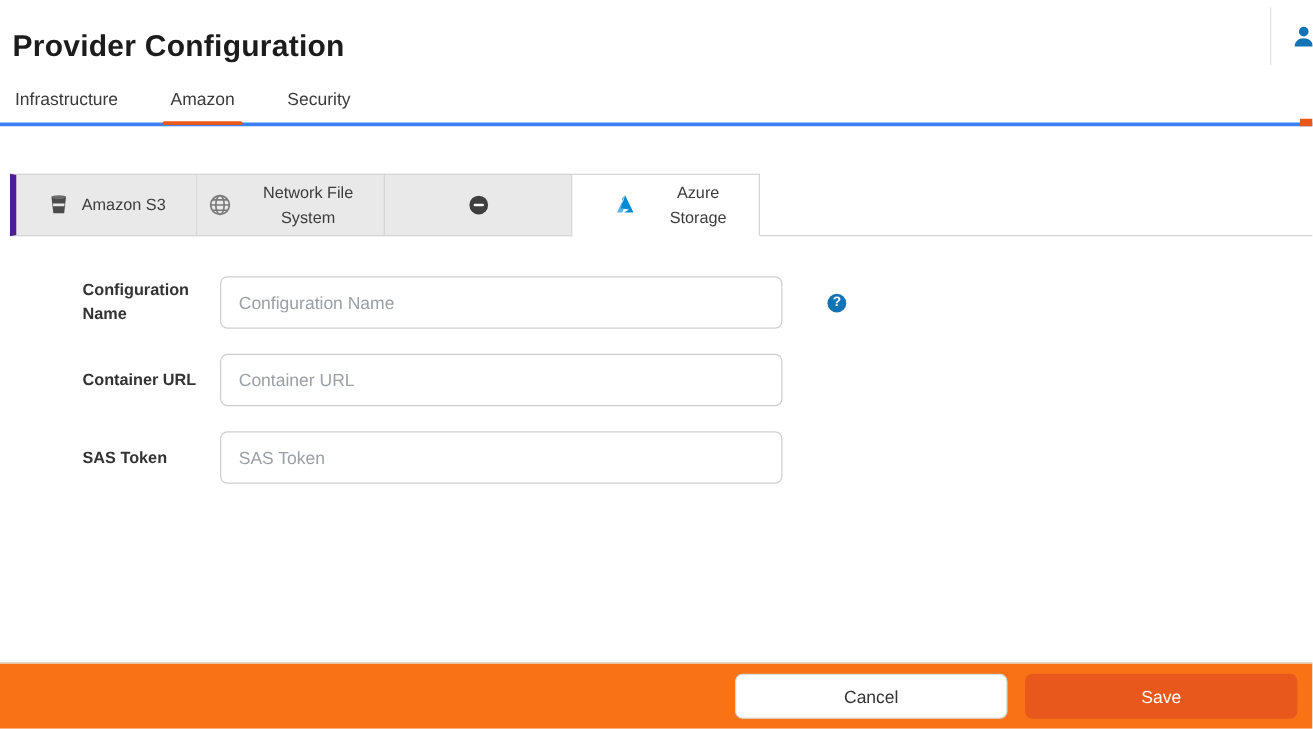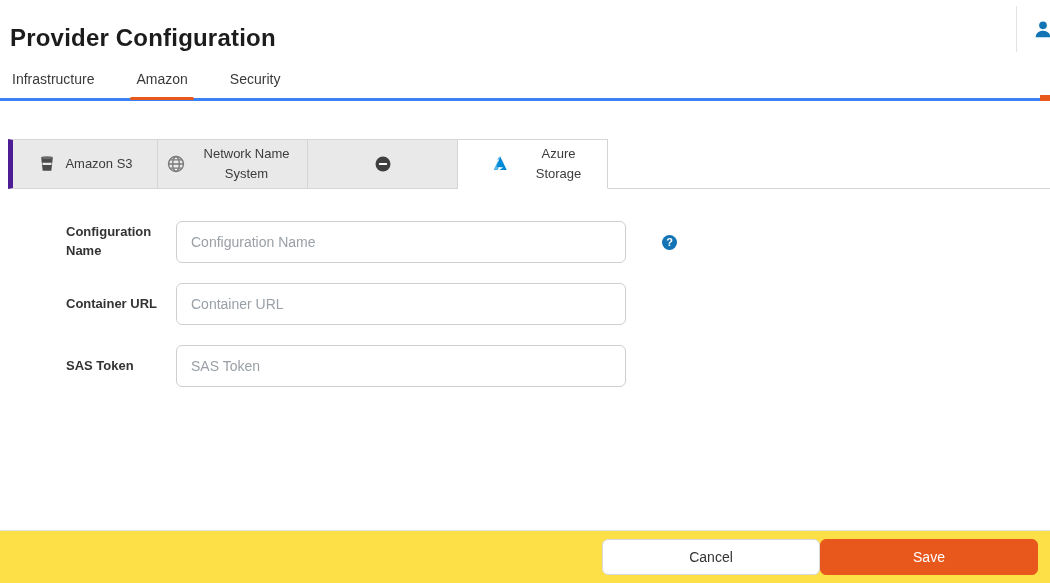--- a/index.html
+++ b/index.html
@@ -141,22 +141,23 @@
   }
   
   .footer {
     position: absolute;
     left: 0; right: 0; bottom: 0;
     height: 53px;
     border-top: 1px solid #e2e2e2;
     display: flex;
     align-items: center;
     justify-content: flex-end;
+    gap: 14px;
     padding-right: 12px;
-    background: #fde047;
+    background: #f97316;
   }
   .btn {
     width: 218px;
     height: 36px;
     border-radius: 6px;
     font-size: 14px;
     font-family: "Liberation Sans", sans-serif;
     cursor: pointer;
   }
   .btn-cancel {
@@ -210,21 +211,21 @@
     </div>
 
     <div class="ptab">
       <span class="ticon">
         <svg width="20" height="20" viewBox="0 0 24 24" fill="none" stroke="#7a7a7a" stroke-width="1.6">
           <circle cx="12" cy="12" r="9"></circle>
           <ellipse cx="12" cy="12" rx="4" ry="9"></ellipse>
           <path d="M3 12h18M4.5 7h15M4.5 17h15"></path>
         </svg>
       </span>
-      <span>Network Name System</span>
+      <span>Network File System</span>
     </div>
 
     <div class="ptab">
       <span class="ticon">
         <svg width="20" height="20" viewBox="0 0 24 24">
           <circle cx="12" cy="12" r="9" fill="#3f3f3f"></circle>
           <rect x="7" y="10.8" width="10" height="2.4" rx="1.2" fill="#ffffff"></rect>
         </svg>
       </span>
     </div>

